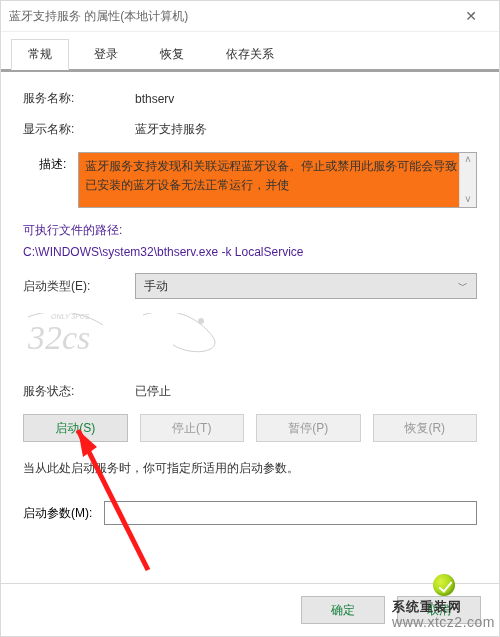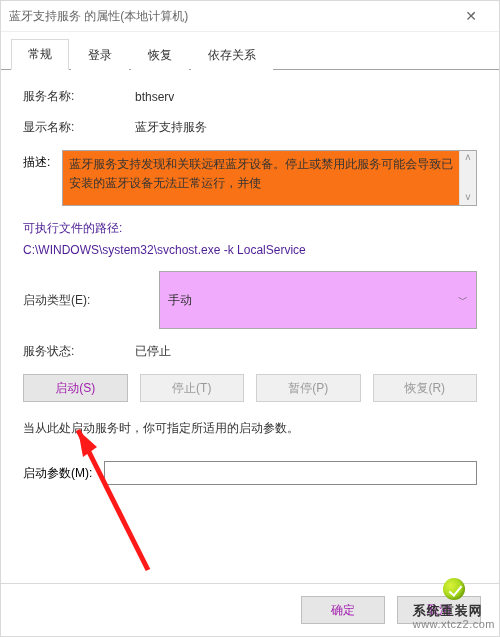--- a/index.html
+++ b/index.html
@@ -34,24 +34,24 @@
     width: 40px;
     height: 30px;
     display: flex;
     align-items: center;
     justify-content: center;
     color: #666;
     font-size: 14px;
   }
   .tab-strip {
     display: flex;
-    align-items: center;
+    align-items: flex-start;
     padding: 6px 10px 0 10px;
-    border-bottom: 1px solid #a3a3a3;
-    gap: 2px;
+    border-bottom: 3px solid #a3a3a3;
+    gap: 8px;
     font-size: 12px;
   }
   .tab {
     padding: 6px 16px;
     border: 1px solid transparent;
     border-bottom: none;
     color: #333;
     position: relative;
     top: 1px;
     background: #fff;
@@ -79,20 +79,21 @@
     color: #333;
     flex-shrink: 0;
   }
   .row .value {
     color: #333;
   }
   .desc-row {
     display: flex;
     align-items: flex-start;
     gap: 12px;
+    margin-left: 16px;
   }
   .desc-box {
     flex: 1;
     height: 46px;
     border: 1px solid #aaa;
     padding: 4px 18px 4px 6px;
     font-size: 12px;
     line-height: 1.6;
     color: #333;
     position: relative;
@@ -114,27 +115,26 @@
   .path-block {
     display: flex;
     flex-direction: column;
     gap: 6px;
     color: #4c1d95;
   }
   .combo {
     flex: 1;
     height: 24px;
     border: 1px solid #aaa;
-    background: #f0abfc;
+    background: #e5e5e5;
     display: flex;
     align-items: center;
     justify-content: space-between;
-    padding: 16px 8px;
-    color: #333;
-    margin-left: 24px;
+    padding: 0 8px;
+    color: #333;
   }
   .combo .chev { font-size: 10px; color: #555; }
   .watermark {
     height: 56px;
     position: relative;
     color: #bbb;
     font-style: italic;
     display: flex;
     align-items: center;
     overflow: hidden;
@@ -145,21 +145,21 @@
     gap: 12px;
   }
   .btn {
     flex: 1;
     height: 26px;
     border: 1px solid #bfbfbf;
     background: #e6e6e6;
     display: flex;
     align-items: center;
     justify-content: center;
-    color: #a21caf;
+    color: #15803d;
     font-size: 12px;
   }
   .btn.disabled {
     color: #9a9a9a;
     background: #f0f0f0;
     border-color: #d0d0d0;
   }
   .hint {
     color: #333;
     margin-top: 4px;
@@ -218,21 +218,21 @@
     position: relative;
   }
   .site-wm .logo::after{
     content:"";
     position:absolute; left:9px; top:5px; width:5px; height:11px;
     border:2px solid #fff; border-top:none; border-left:none;
     transform:rotate(40deg);
   }
   .site-wm .txt { display:flex; flex-direction:column; line-height:1.1;}
   .site-wm .txt .t1{font-weight:bold; font-size:13px; letter-spacing:1px;}
-  .site-wm .txt .t2{font-size:11px; color:#888; letter-spacing:.5px;}
+  .site-wm .txt .t2{font-size:14px; color:#888; letter-spacing:.5px;}
 </style>
 </head>
 <body>
 
 <div class="window">
 
   <div class="titlebar">
     <span>蓝牙支持服务 的属性(本地计算机)</span>
     <span class="spacer"></span>
     <div class="close-btn">
@@ -265,31 +265,42 @@
         <span>蓝牙服务支持发现和关联远程蓝牙设备。停止或禁用此服务可能会导致已安装的蓝牙设备无法正常运行，并使</span>
         <div class="desc-scroll">
           <span>˄</span>
           <span>˅</span>
         </div>
       </div>
     </div>
 
     <div class="path-block">
       <span>可执行文件的路径:</span>
-      <span>C:\WINDOWS\system32\svchost.exe -k LocalService</span>
+      <span>C:\WINDOWS\system32\bthserv.exe -k LocalService</span>
     </div>
 
     <div class="row">
       <span class="label">启动类型(E):</span>
       <div class="combo">
         <span>手动</span>
         <span class="chev">﹀</span>
       </div>
     </div>
 
+    <div class="watermark">
+      <svg width="220" height="60" viewBox="0 0 220 60">
+        <g fill="none" stroke="#cfcfcf" stroke-width="1">
+          <text x="5" y="42" font-family="cursive" font-size="34" fill="#d8d8d8" stroke="none">32cs</text>
+          <path d="M5 10 C 30 0, 60 5, 80 18"></path>
+          <path d="M120 8 C 150 -2, 175 10, 190 30 C 200 45, 170 50, 150 38"></path>
+          <circle cx="178" cy="14" r="3" fill="#d8d8d8" stroke="none"></circle>
+          <text x="28" y="12" font-size="7" fill="#cfcfcf" stroke="none">ONLY 3PCS</text>
+        </g>
+      </svg>
+    </div>
 
     <div class="row">
       <span class="label">服务状态:</span>
       <span class="value">已停止</span>
     </div>
 
     <div class="btn-row">
       <div class="btn">
           <span>启动(S)</span>
         </div>

